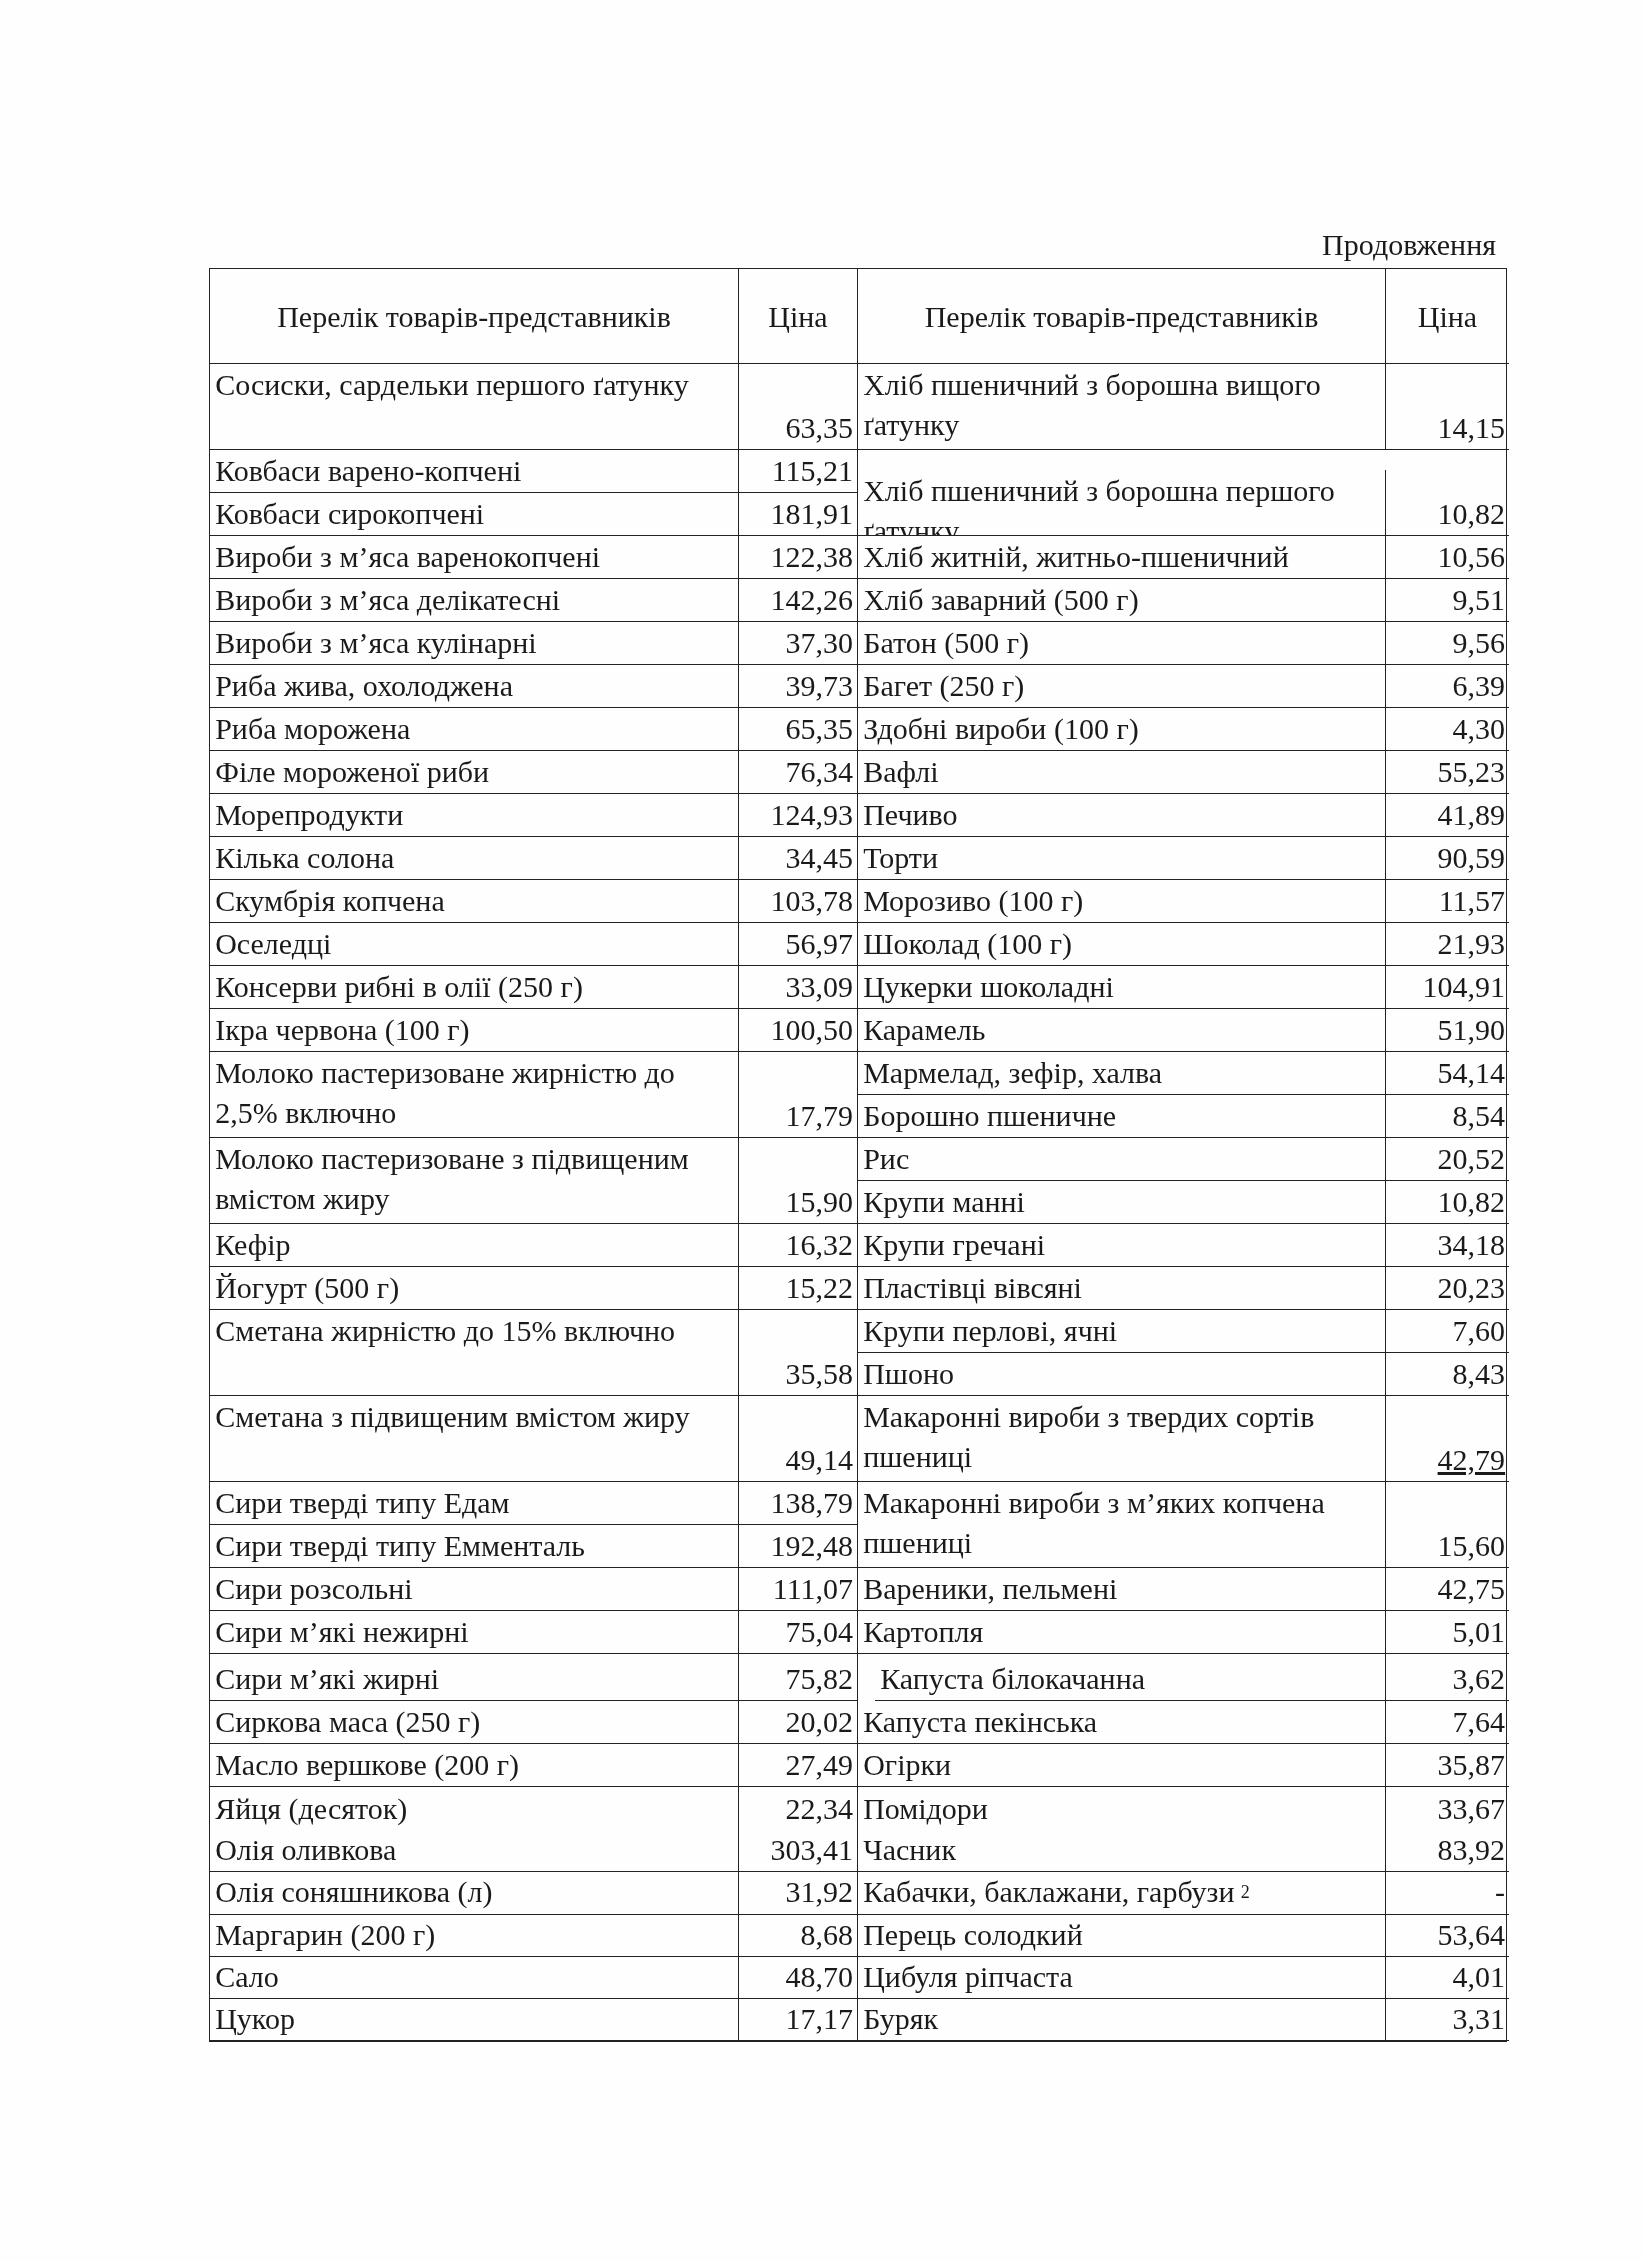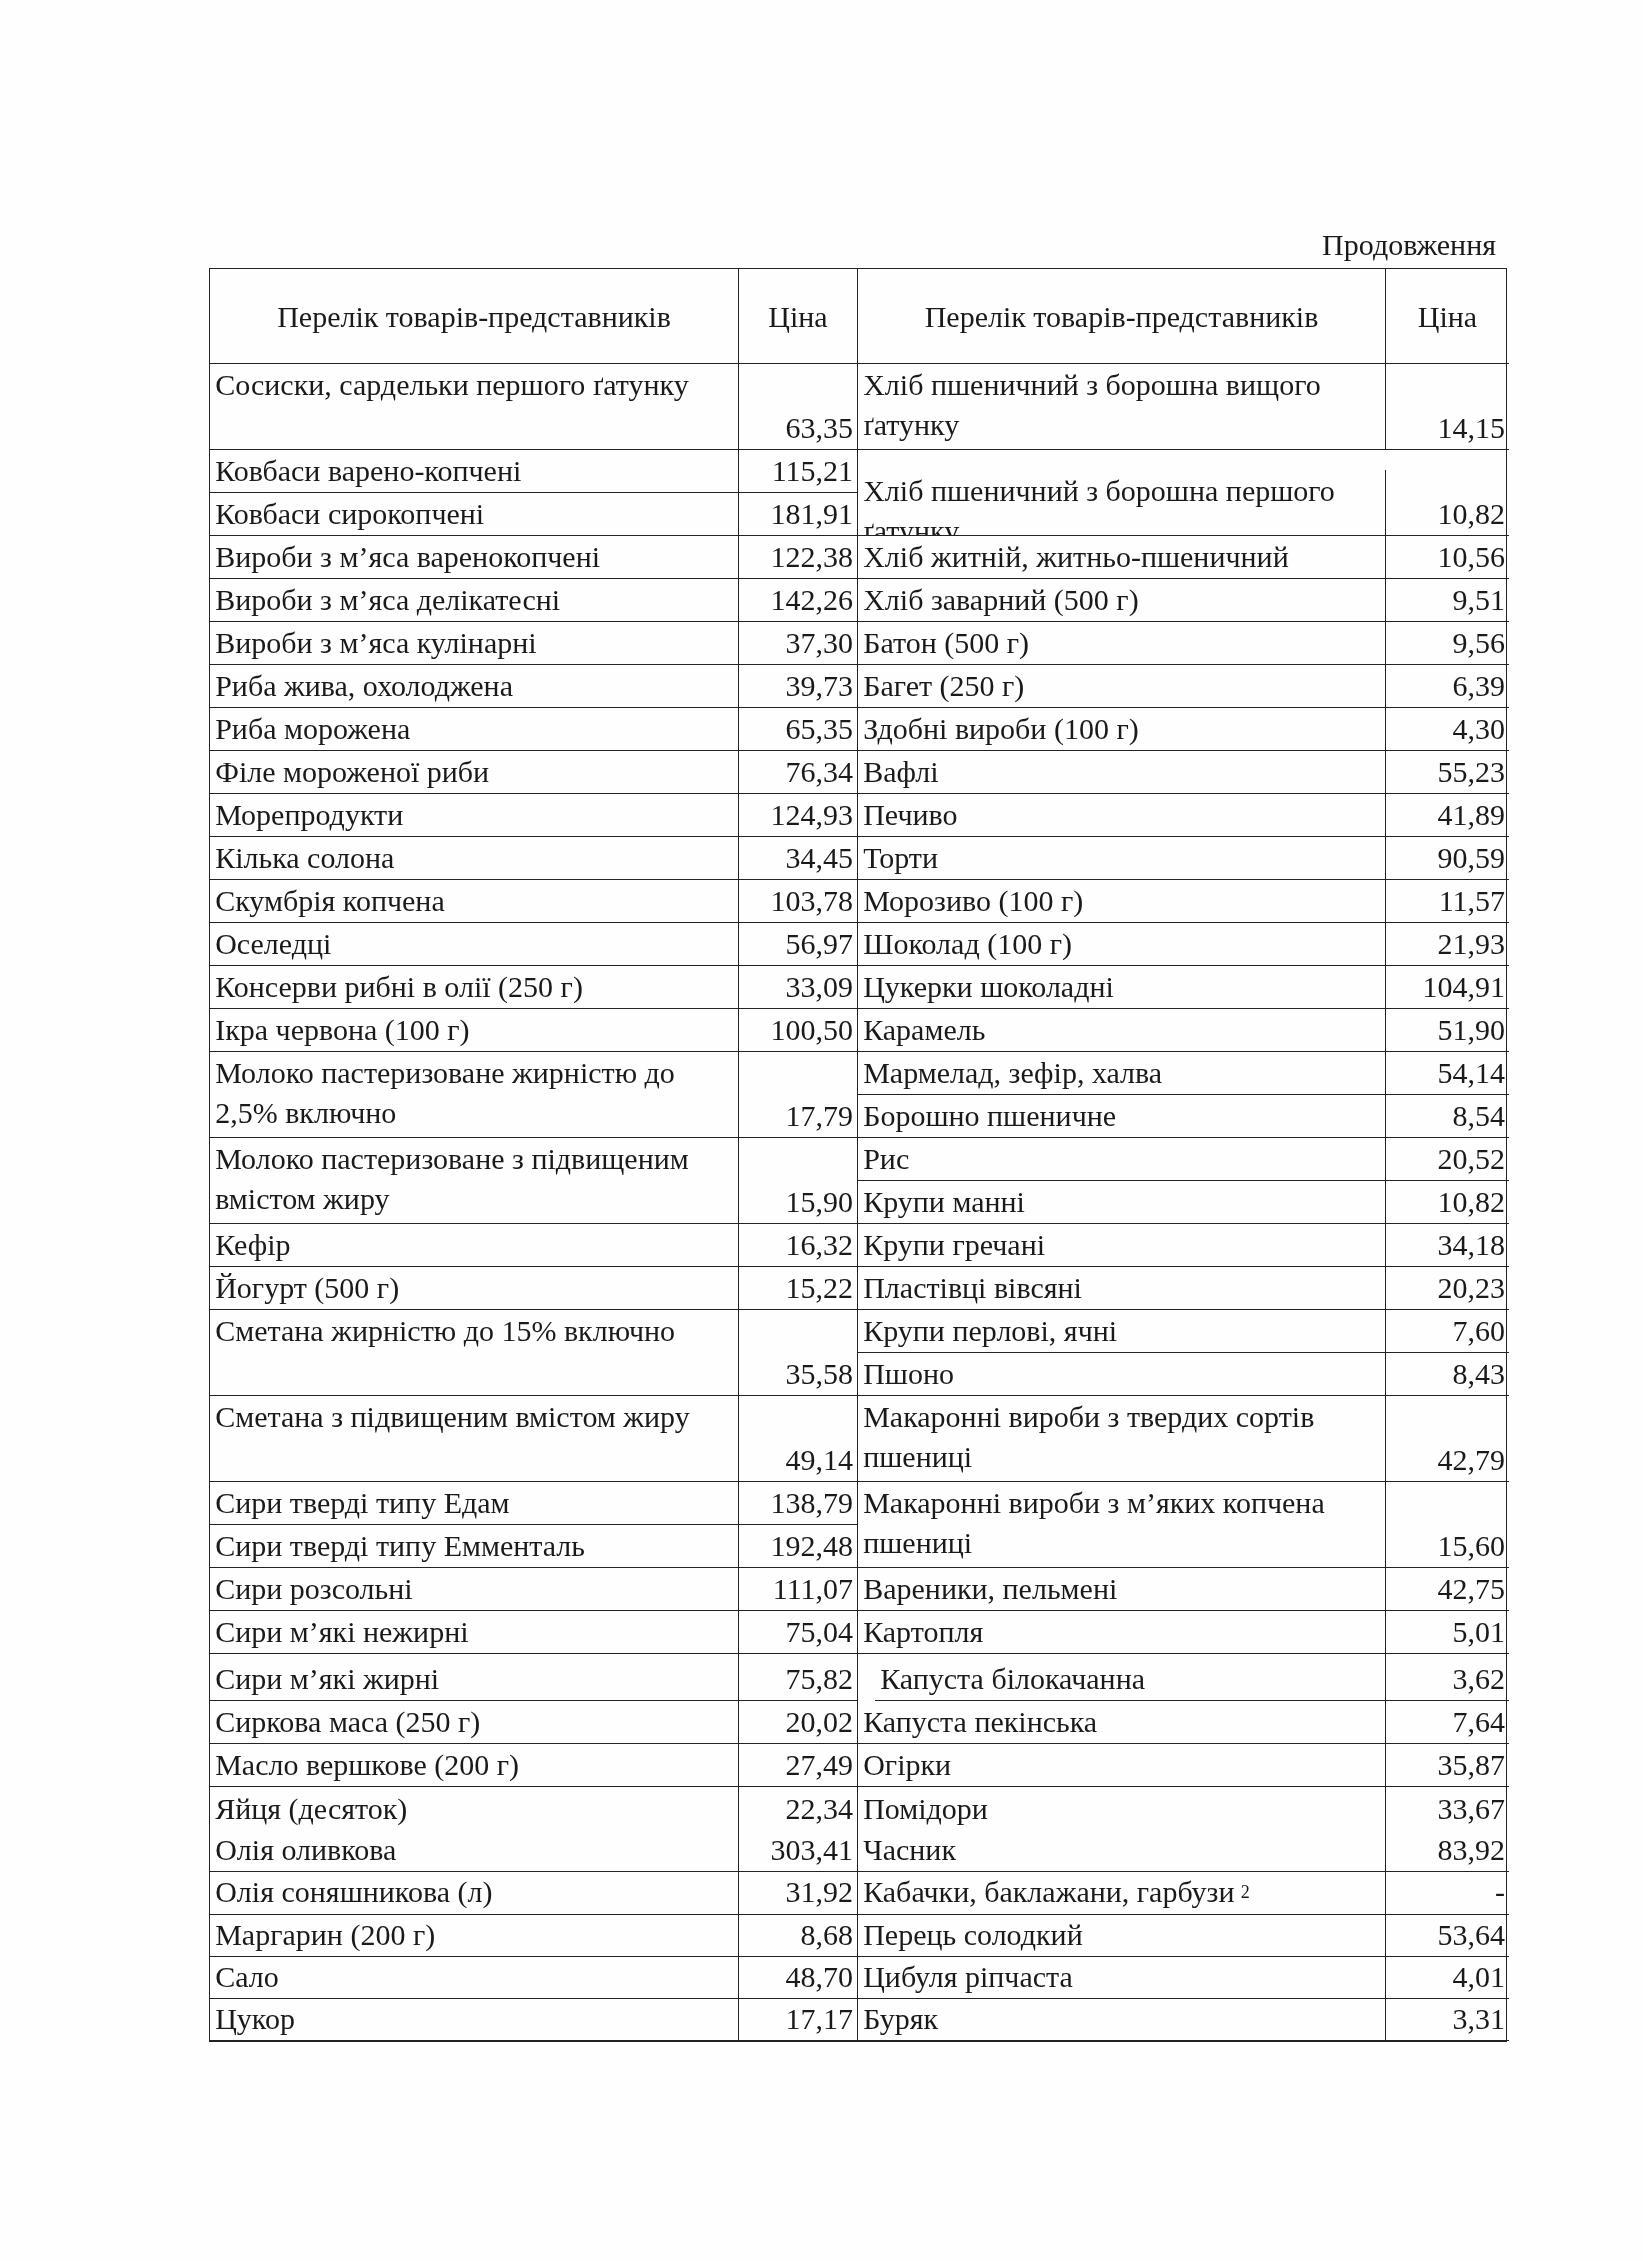--- a/index.html
+++ b/index.html
@@ -253,21 +253,21 @@
         <span>Крупи перлові, ячні</span>
       </div>
       <div class="cell price last-col" style="grid-area: 24 / 4 / span 1;">7,60</div>
       <div class="cell name" style="grid-area: 25 / 3 / span 1;">
         <span>Пшоно</span>
       </div>
       <div class="cell price last-col" style="grid-area: 25 / 4 / span 1;">8,43</div>
       <div class="cell name multi" style="grid-area: 26 / 3 / span 2;">
         <span>Макаронні вироби з твердих сортів пшениці</span>
       </div>
-      <div class="cell price last-col" style="grid-area: 26 / 4 / span 2;">42,79</div>
+      <div class="cell price last-col" style="grid-area: 26 / 4 / span 2; text-decoration: underline;">42,79</div>
       <div class="cell name multi" style="grid-area: 28 / 3 / span 2;">
         <span>Макаронні вироби з м’яких копчена пшениці</span>
       </div>
       <div class="cell price last-col" style="grid-area: 28 / 4 / span 2;">15,60</div>
       <div class="cell name" style="grid-area: 30 / 3 / span 1;">
         <span>Вареники, пельмені</span>
       </div>
       <div class="cell price last-col" style="grid-area: 30 / 4 / span 1;">42,75</div>
       <div class="cell name" style="grid-area: 31 / 3 / span 1;">
         <span>Картопля</span>

